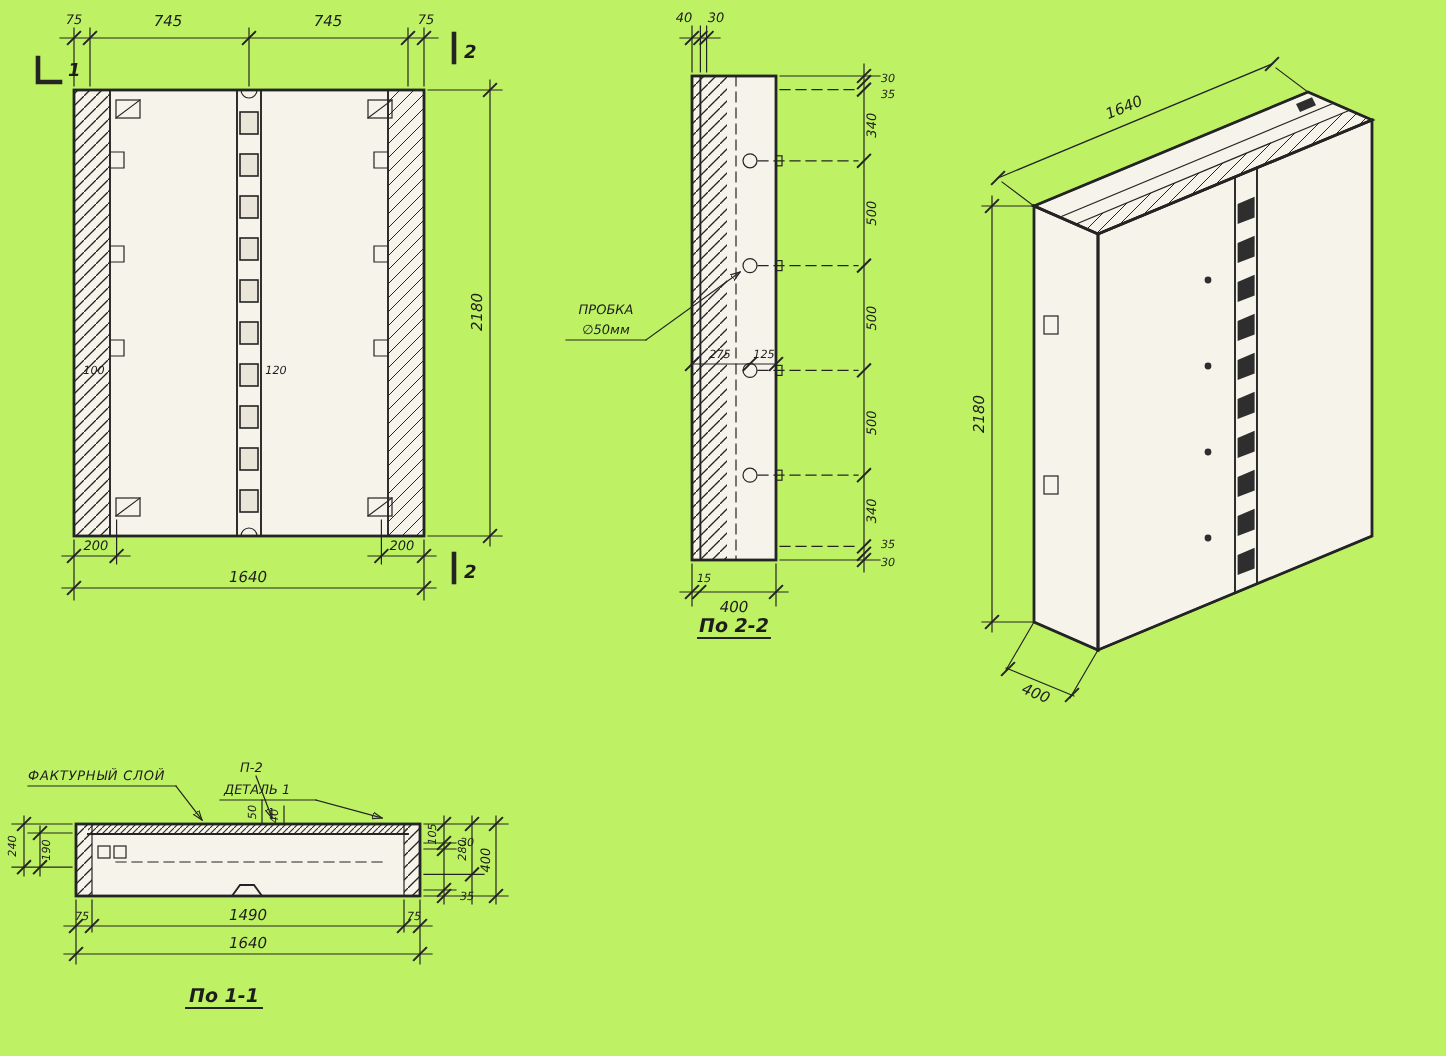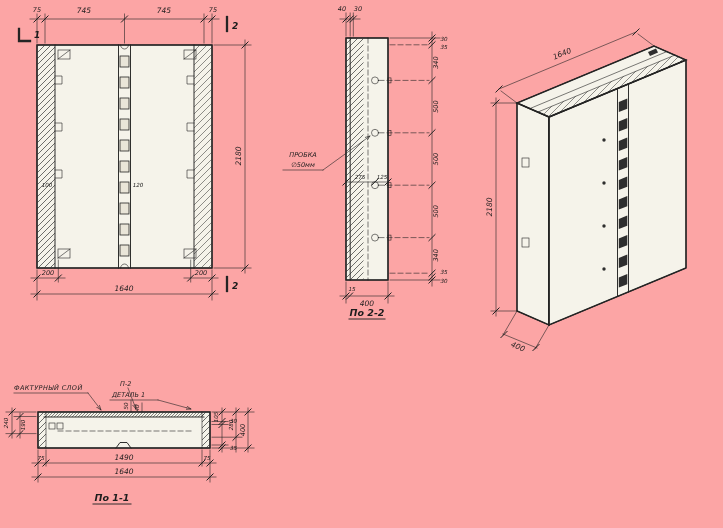--- a/index.html
+++ b/index.html
@@ -1,16 +1,16 @@
 <!DOCTYPE html>
 <html><head>
 <meta charset="utf-8">
 <style>
   html,body{margin:0;padding:0;background:#e8e8e4;}
-  .sheet{position:relative;width:723px;height:528px;background:#fca5a5;overflow:hidden;
+  .sheet{position:relative;width:723px;height:528px;background:#bef264;overflow:hidden;
          font-family:"DejaVu Sans",sans-serif;}
   svg{display:block}
   svg text{font-family:"DejaVu Sans",sans-serif;font-style:italic;fill:#1d1d1d;}
   .t5{font-size:5.6px}
   .t6{font-size:6.5px}
   .t7{font-size:7.5px}
   .t9{font-size:9.5px;font-weight:bold}
   .mk{font-size:9px;font-weight:bold}
   line,path,rect,circle,polyline,polygon{stroke:#242424;fill:none;stroke-linecap:square}
   .ol{stroke-width:1.4}

